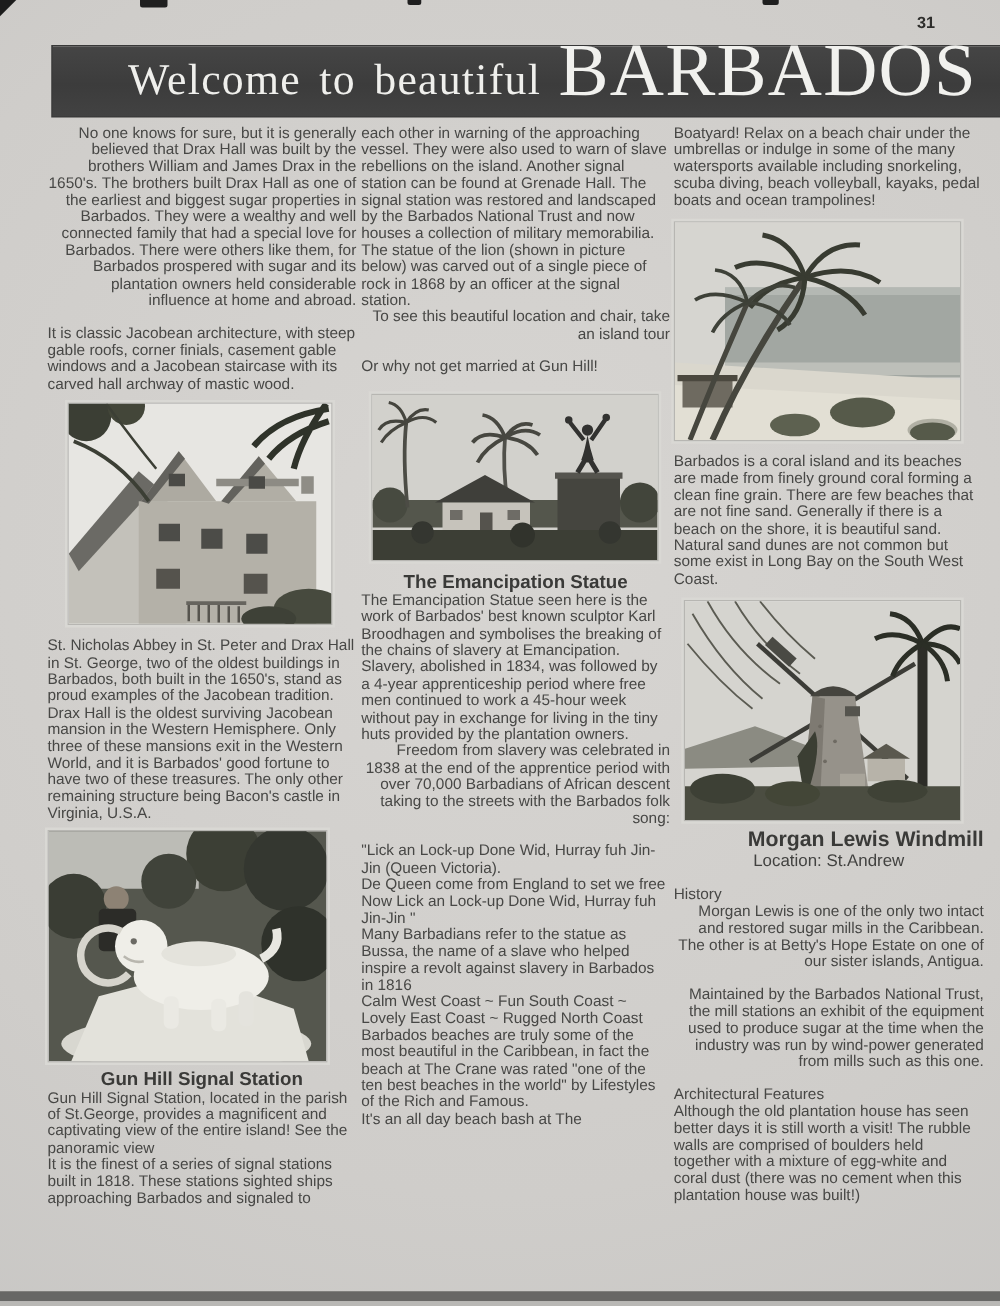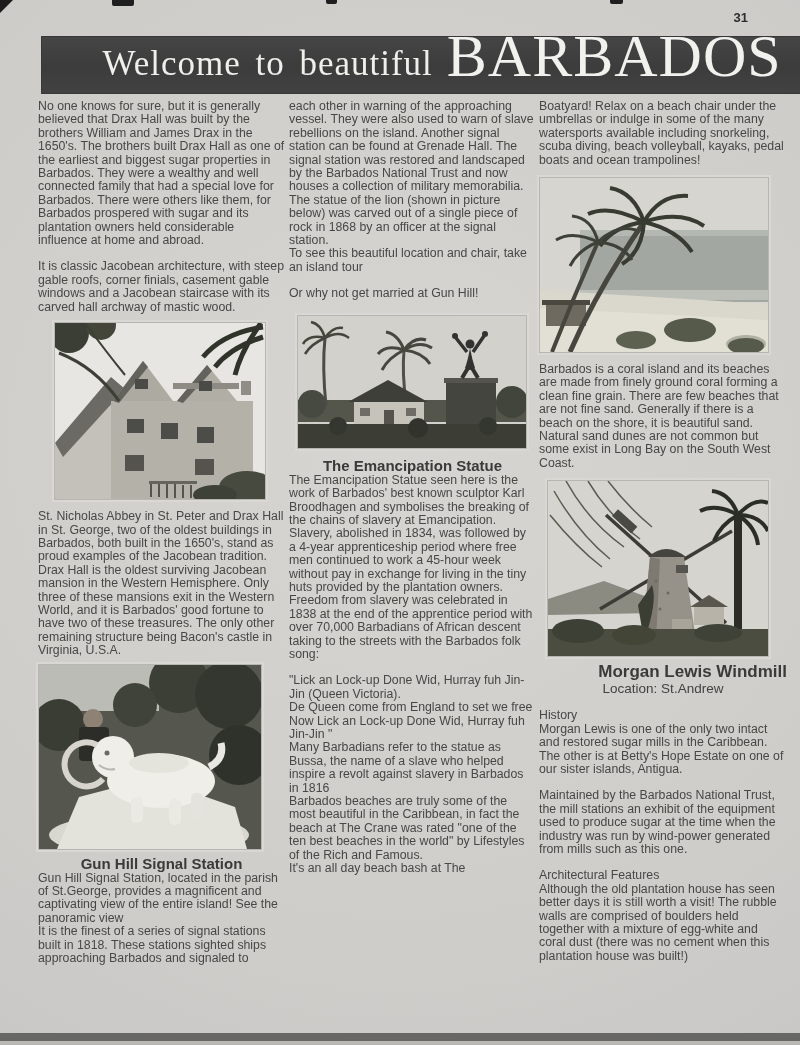--- a/index.html
+++ b/index.html
@@ -41,21 +41,21 @@
     font-size:60px; color:#f1f1ee; letter-spacing:1px; align-self:flex-end;
     line-height:0.92;
   }
 
   .col { position:absolute; top:100px; width:247px; }
   .col1 { left:38px; }
   .col2 { left:289px; }
   .col3 { left:539px; width:248px; }
 
   .col p { font-size:12.3px; line-height:13.4px; margin:0; }
-  .sp   { margin-bottom:13px !important; }
+  .sp   { margin-bottom:13px !important;text-align:right; }
   .sp8  { margin-bottom:8px !important; }
   .sp6  { margin-bottom:6px !important; }
   .sp10 { margin-bottom:10px !important; }
   .sp14 { margin-bottom:14px !important; }
 
   .col h3 { font-size:15px; line-height:17px; text-align:center; color:#3a3a38; font-weight:700; }
   .col3 h3 { font-size:17px; line-height:19px;text-align:right; }
   .subheading { text-align:center; font-size:13.5px !important; line-height:15px !important; color:#424240; }
 
   .photo { border:1px solid #b7b6b2; background:#e8e7e4; box-shadow:0 0 0 2px #d9d8d4; position:relative; }
@@ -188,20 +188,21 @@
     </div>
 
     <h3>The Emancipation Statue</h3>
     <p>The Emancipation Statue seen here is the work of Barbados' best known sculptor Karl Broodhagen and symbolises the breaking of the chains of slavery at Emancipation.</p>
     <p>Slavery, abolished in 1834, was followed by a 4-year apprenticeship period where free men continued to work a 45-hour week without pay in exchange for living in the tiny huts provided by the plantation owners.</p>
     <p class="sp">Freedom from slavery was celebrated in 1838 at the end of the apprentice period with over 70,000 Barbadians of African descent taking to the streets with the Barbados folk song:</p>
     <p>"Lick an Lock-up Done Wid, Hurray fuh Jin-Jin (Queen Victoria).</p>
     <p>De Queen come from England to set we free</p>
     <p>Now Lick an Lock-up Done Wid, Hurray fuh Jin-Jin "</p>
     <p>Many Barbadians refer to the statue as Bussa, the name of a slave who helped inspire a revolt against slavery in Barbados in 1816</p>
+    <p>Calm West Coast ~ Fun South Coast ~ Lovely East Coast ~ Rugged North Coast</p>
     <p>Barbados beaches are truly some of the most beautiful in the Caribbean, in fact the beach at The Crane was rated "one of the ten best beaches in the world" by Lifestyles of the Rich and Famous.</p>
     <p>It's an all day beach bash at The</p>
   </div>
 
   <div class="col col3">
     <p class="sp10">Boatyard! Relax on a beach chair under the umbrellas or indulge in some of the many watersports available including snorkeling, scuba diving, beach volleyball, kayaks, pedal boats and ocean trampolines!</p>
 
     <div class="photo ph-beach">
       <svg width="228" height="174" viewBox="0 0 228 174">
         <rect width="228" height="174" fill="#d6d5d0"></rect>

